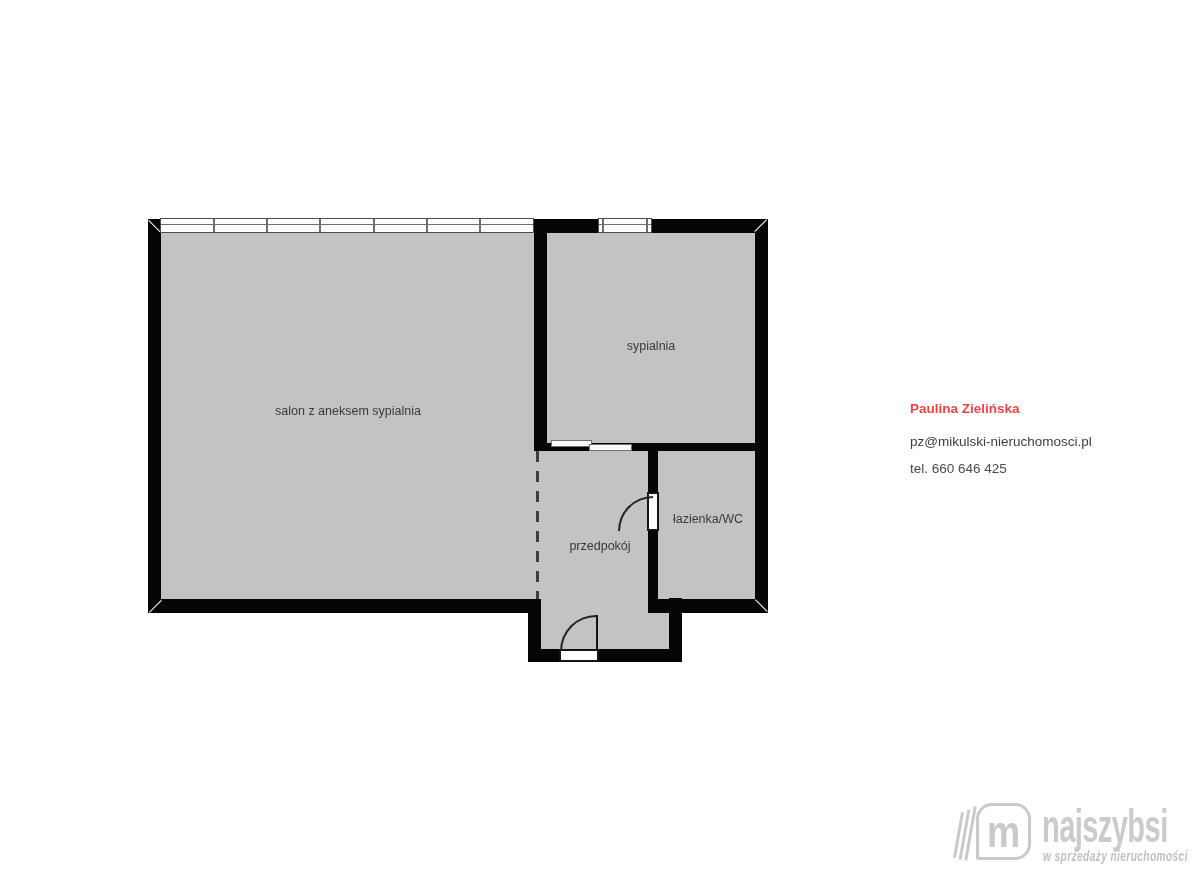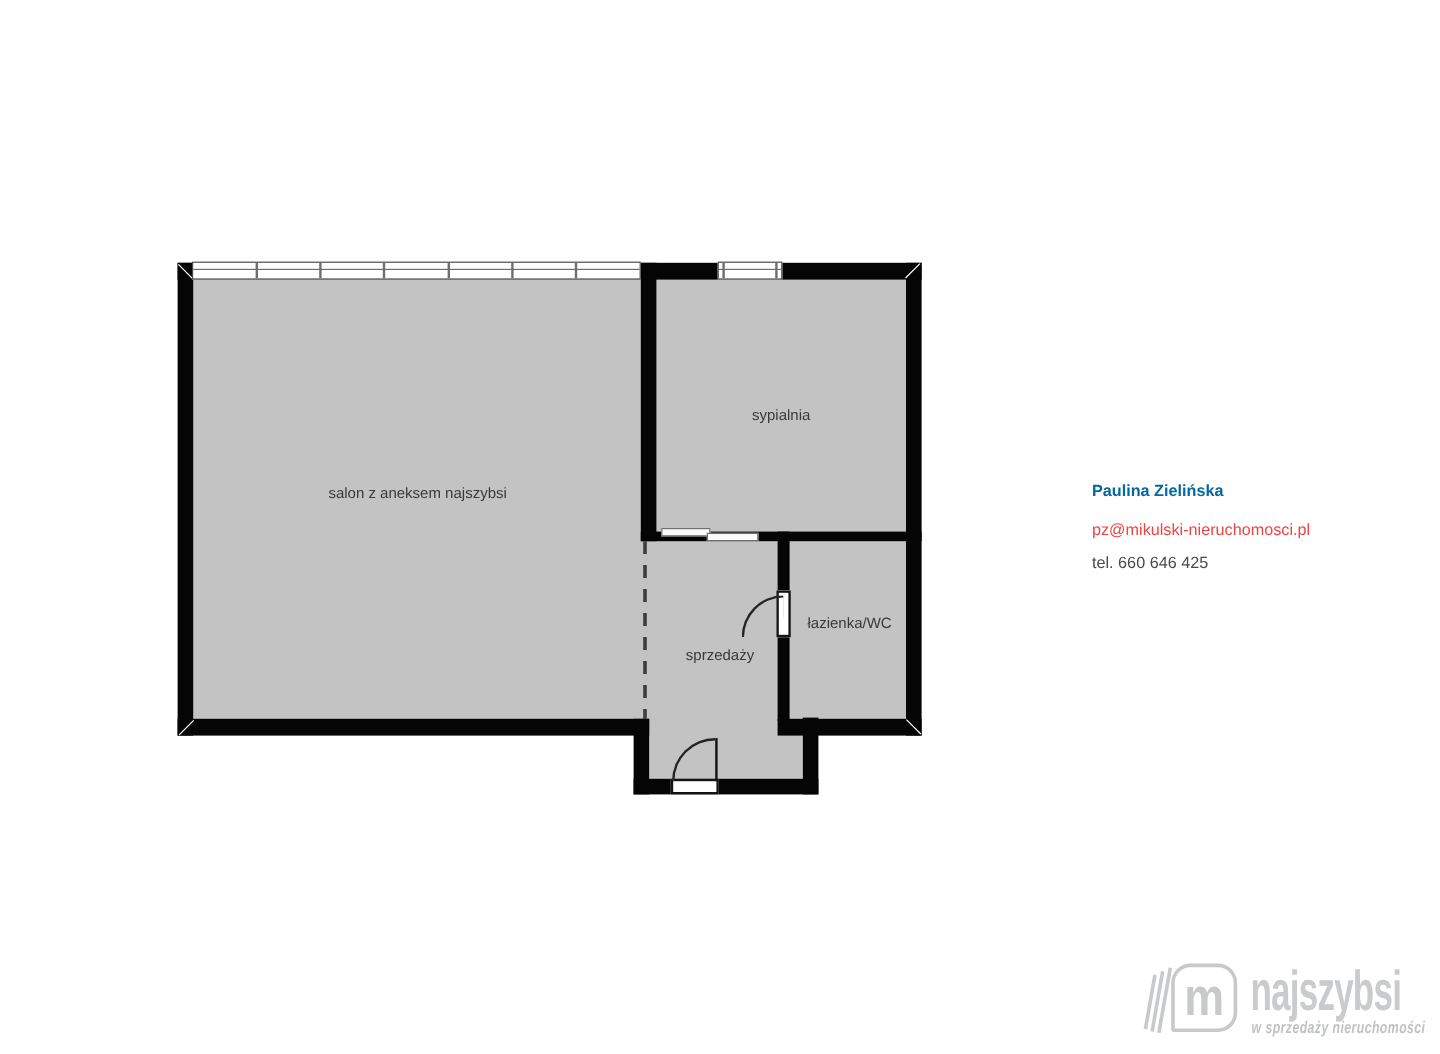--- a/index.html
+++ b/index.html
@@ -18,22 +18,22 @@
   .arc{position:absolute;box-sizing:border-box;border:0 solid #242424;
        border-top-width:2px;border-left-width:2px;border-top-left-radius:100% 100%;}
   .leaf{position:absolute;background:#141414;}
   .slide-panel{position:absolute;background:#fafafa;border:1px solid #6f6f6f;box-sizing:border-box;}
   .dashed-v{position:absolute;width:3px;
        background:repeating-linear-gradient(to bottom,#3d3d3d 0 11px,transparent 11px 20px);}
   .room-label{position:absolute;transform:translate(-50%,-50%);font-size:12.5px;
        color:#3a3a3a;white-space:nowrap;}
   
   .contact-line{position:absolute;left:910px;font-size:13.5px;white-space:nowrap;}
-  .contact-name{top:401px;font-weight:700;color:#0369a1;}
-  .contact-email{top:434px;color:#ef4444;}
+  .contact-name{top:401px;font-weight:700;color:#ef4444;}
+  .contact-email{top:434px;color:#404040;}
   .contact-phone{top:461px;color:#4a4a4a;}
   
   .logo{position:absolute;left:955px;top:800px;width:245px;height:75px;}
   .logo-slash{position:absolute;width:3px;background:#c7c9cb;transform:rotate(10deg);}
   .logo-slash.s1{left:2px;top:12px;height:46px;}
   .logo-slash.s2{left:8px;top:9px;height:51px;}
   .logo-slash.s3{left:14px;top:6px;height:55px;}
   .logo-mark{position:absolute;left:21px;top:3px;width:55px;height:57px;background:#ffffff;
        border:3.5px solid #c7c9cb;border-radius:16px 16px 16px 2px;box-sizing:border-box;
        display:flex;align-items:center;justify-content:center;}
@@ -95,24 +95,24 @@
 
   <div class="opening" style="left:647px;top:492px;width:12px;height:39px;"></div>
   <div class="arc" style="left:618px;top:496px;width:35px;height:35px;"></div>
 
   <div class="opening" style="left:559px;top:649px;width:40px;height:13px;"></div>
   <div class="leaf" style="left:596px;top:615px;width:2px;height:36px;"></div>
   <div class="arc" style="left:560px;top:615px;width:36px;height:36px;"></div>
 
   <div class="dashed-v" style="left:536px;top:451px;height:148px;"></div>
 
-  <div class="room-label" style="left:348px;top:411px;">salon z aneksem najszybsi</div>
+  <div class="room-label" style="left:348px;top:411px;">salon z aneksem sypialnia</div>
   <div class="room-label" style="left:651px;top:346px;">sypialnia</div>
   <div class="room-label" style="left:708px;top:519px;">łazienka/WC</div>
-  <div class="room-label" style="left:600px;top:546px;">sprzedaży</div>
+  <div class="room-label" style="left:600px;top:546px;">przedpokój</div>
 </div>
 
 <div>
   <div class="contact-line contact-name">Paulina Zielińska</div>
   <div class="contact-line contact-email">pz@mikulski-nieruchomosci.pl</div>
   <div class="contact-line contact-phone">tel. 660 646 425</div>
 </div>
 
 <div class="logo">
   <div class="logo-slash s1"></div>

